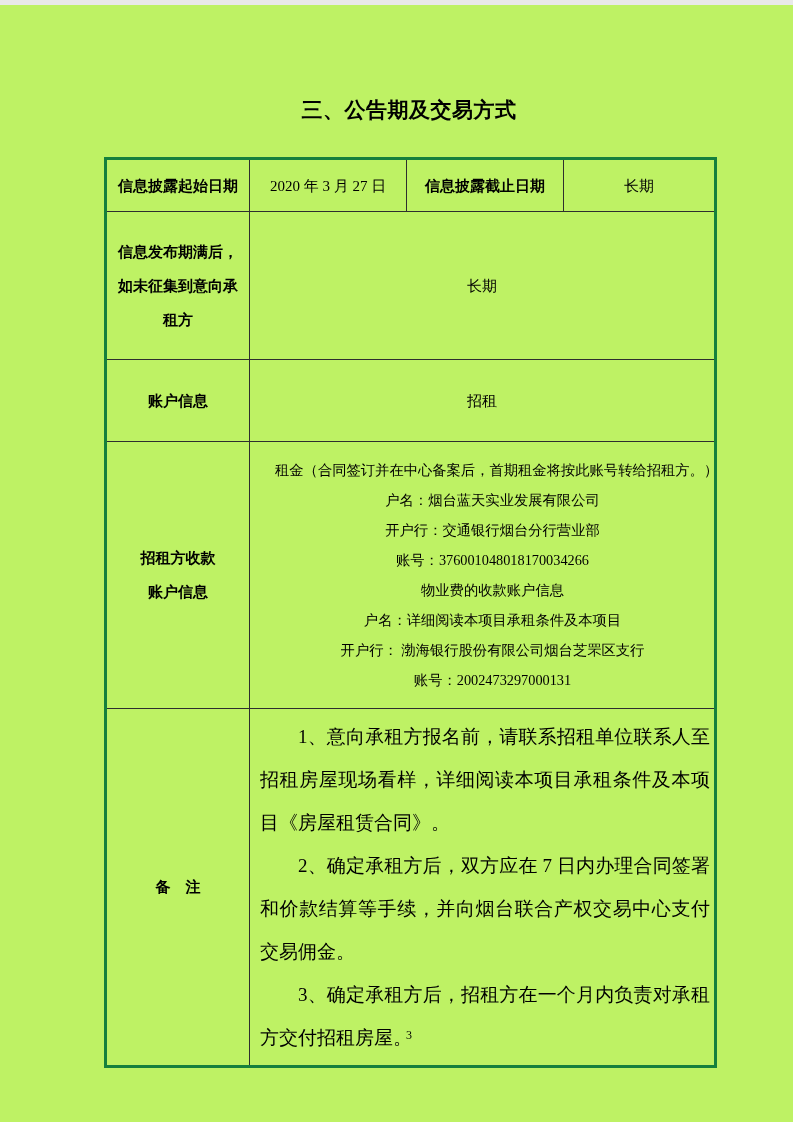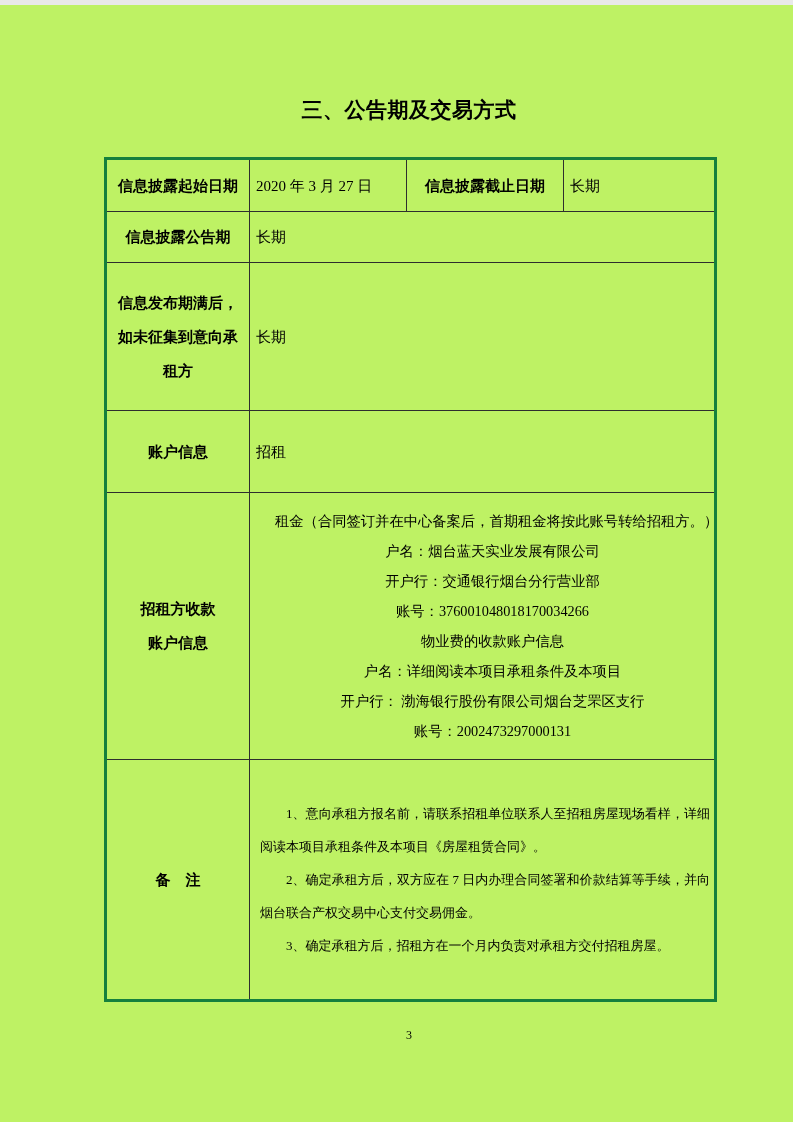--- a/index.html
+++ b/index.html
@@ -46,40 +46,40 @@
   tr.r5 td { height: 267px; }
   tr.r6 td { height: 241px; }
   .label-cell {
     text-align: center;
     font-weight: bold;
     line-height: 34px;
     padding: 0 11px;
     white-space: pre-line;
   }
   .value-cell {
-    text-align: left;
+    text-align: center;
     line-height: 22px;
     padding: 0 6px;
   }
   .account-cell {
     text-align: center;
     padding: 4px 4px 4px 25px;
   }
   .account-line {
     line-height: 30px;
     font-size: 14.3px;
     white-space: nowrap;
   }
   .remarks-cell {
     text-align: left;
     padding: 6px 4px 6px 10px;
   }
   .remark-paragraph {
-    font-size: 13px;
-    line-height: 33px;
+    font-size: 19px;
+    line-height: 43px;
     text-indent: 2em;
     text-align: justify;
   }
   .page-number {
     position: absolute;
     top: 1022px;
     left: 104px;
     width: 610px;
     text-align: center;
     font-size: 12px;
@@ -101,24 +101,20 @@
       <col style="width:152px">
     </colgroup>
     <tbody>
       <tr class="r1">
         <td class="label-cell">信息披露起始日期</td>
         <td class="value-cell">2020 年 3 月 27 日</td>
         <td class="label-cell">信息披露截止日期</td>
         <td class="value-cell">长期</td>
       </tr>
 
-      <tr class="r2">
-        <td class="label-cell">信息披露公告期</td>
-        <td class="value-cell" colspan="3">长期</td>
-      </tr>
 
       <tr class="r3">
         <td class="label-cell">信息发布期满后，
 如未征集到意向承
 租方</td>
         <td class="value-cell" colspan="3">长期</td>
       </tr>
 
       <tr class="r4">
         <td class="label-cell">账户信息</td>

